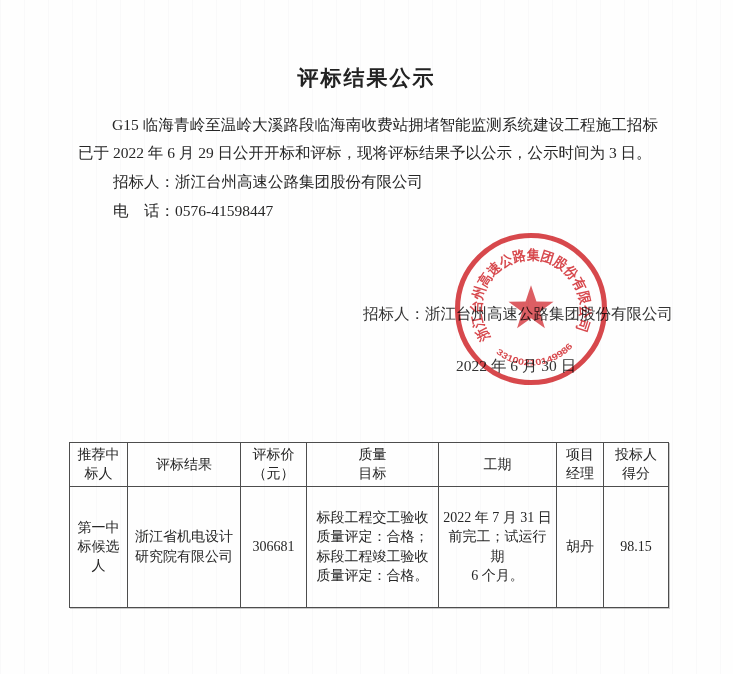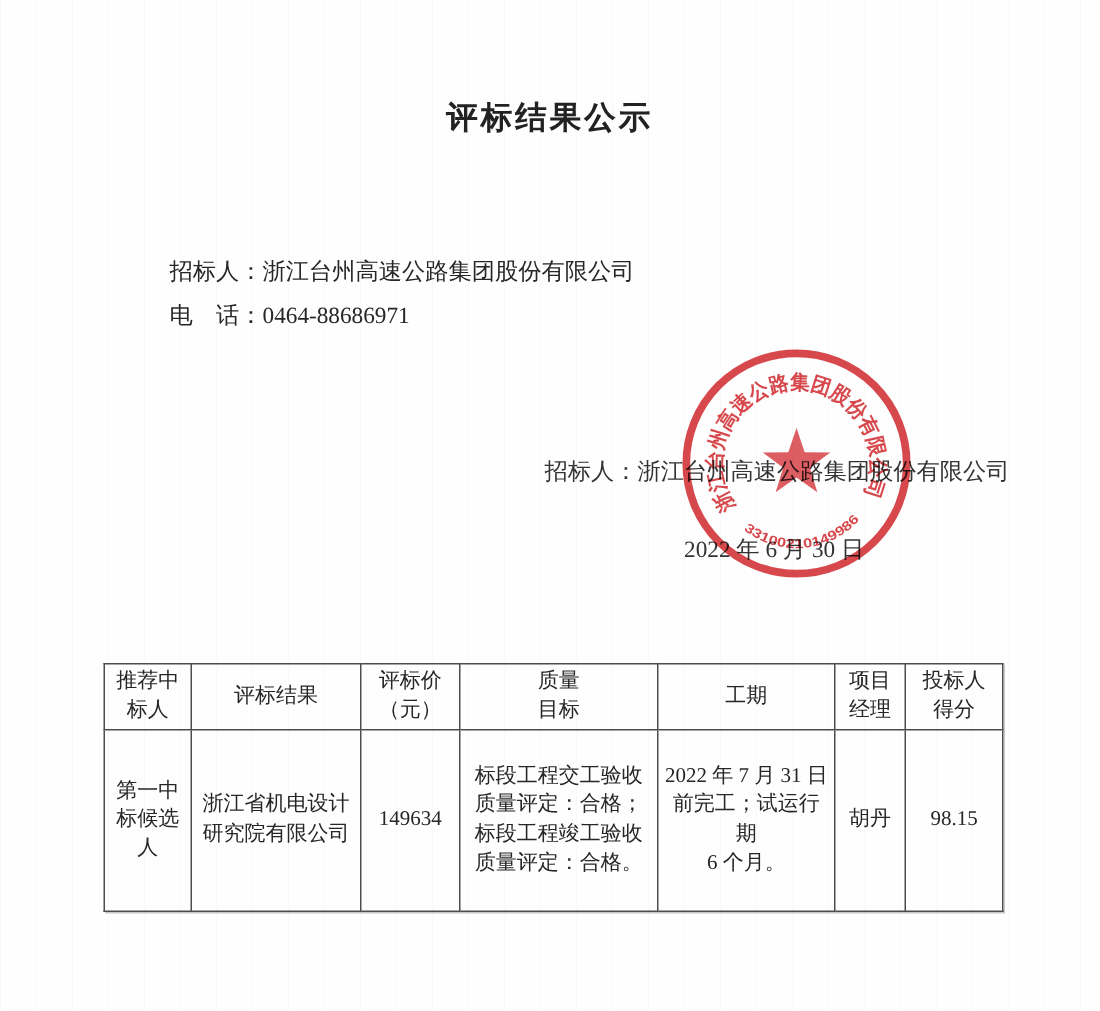--- a/index.html
+++ b/index.html
@@ -110,24 +110,25 @@
   table.results tbody tr { height: 121px; }
   table.results { box-shadow: 1px 1px 0 rgba(100,100,100,0.35); }
 </style>
 </head>
 <body>
 
 <div class="page">
 
   <h1 class="doc-title">评标结果公示</h1>
 
+  <p class="body-para">G15 临海青岭至温岭大溪路段临海南收费站拥堵智能监测系统建设工程施工招标已于 2022 年 6 月 29 日公开开标和评标，现将评标结果予以公示，公示时间为 3 日。</p>
 
   <div class="info-lines">
     <div><span>招标人：</span><span>浙江台州高速公路集团股份有限公司</span></div>
-    <div><span>电　话：</span><span>0464-88686971</span></div>
+    <div><span>电　话：</span><span>0576-41598447</span></div>
   </div>
 
   <div class="signature-line">招标人：浙江台州高速公路集团股份有限公司</div>
   <div class="signature-date">2022 年 6 月 30 日</div>
 
   <div class="seal">
     <svg width="166" height="158" viewBox="0 0 200 200">
       <defs>
         <path id="arcTop" d="M 48.5 136.5 A 63 63 0 1 1 151.5 136.5" fill="none"></path>
         <path id="arcBottom" d="M 45.5 146 A 71 71 0 0 0 154.5 146" fill="none"></path>
@@ -170,21 +171,21 @@
 得分</th>
       </tr>
     </thead>
     <tbody>
       <tr>
         <td>第一中
 标候选
 人</td>
         <td>浙江省机电设计
 研究院有限公司</td>
-        <td>149634</td>
+        <td>306681</td>
         <td>标段工程交工验收
 质量评定：合格；
 标段工程竣工验收
 质量评定：合格。</td>
         <td>2022 年 7 月 31 日
 前完工；试运行期
 6 个月。</td>
         <td>胡丹</td>
         <td>98.15</td>
       </tr>

